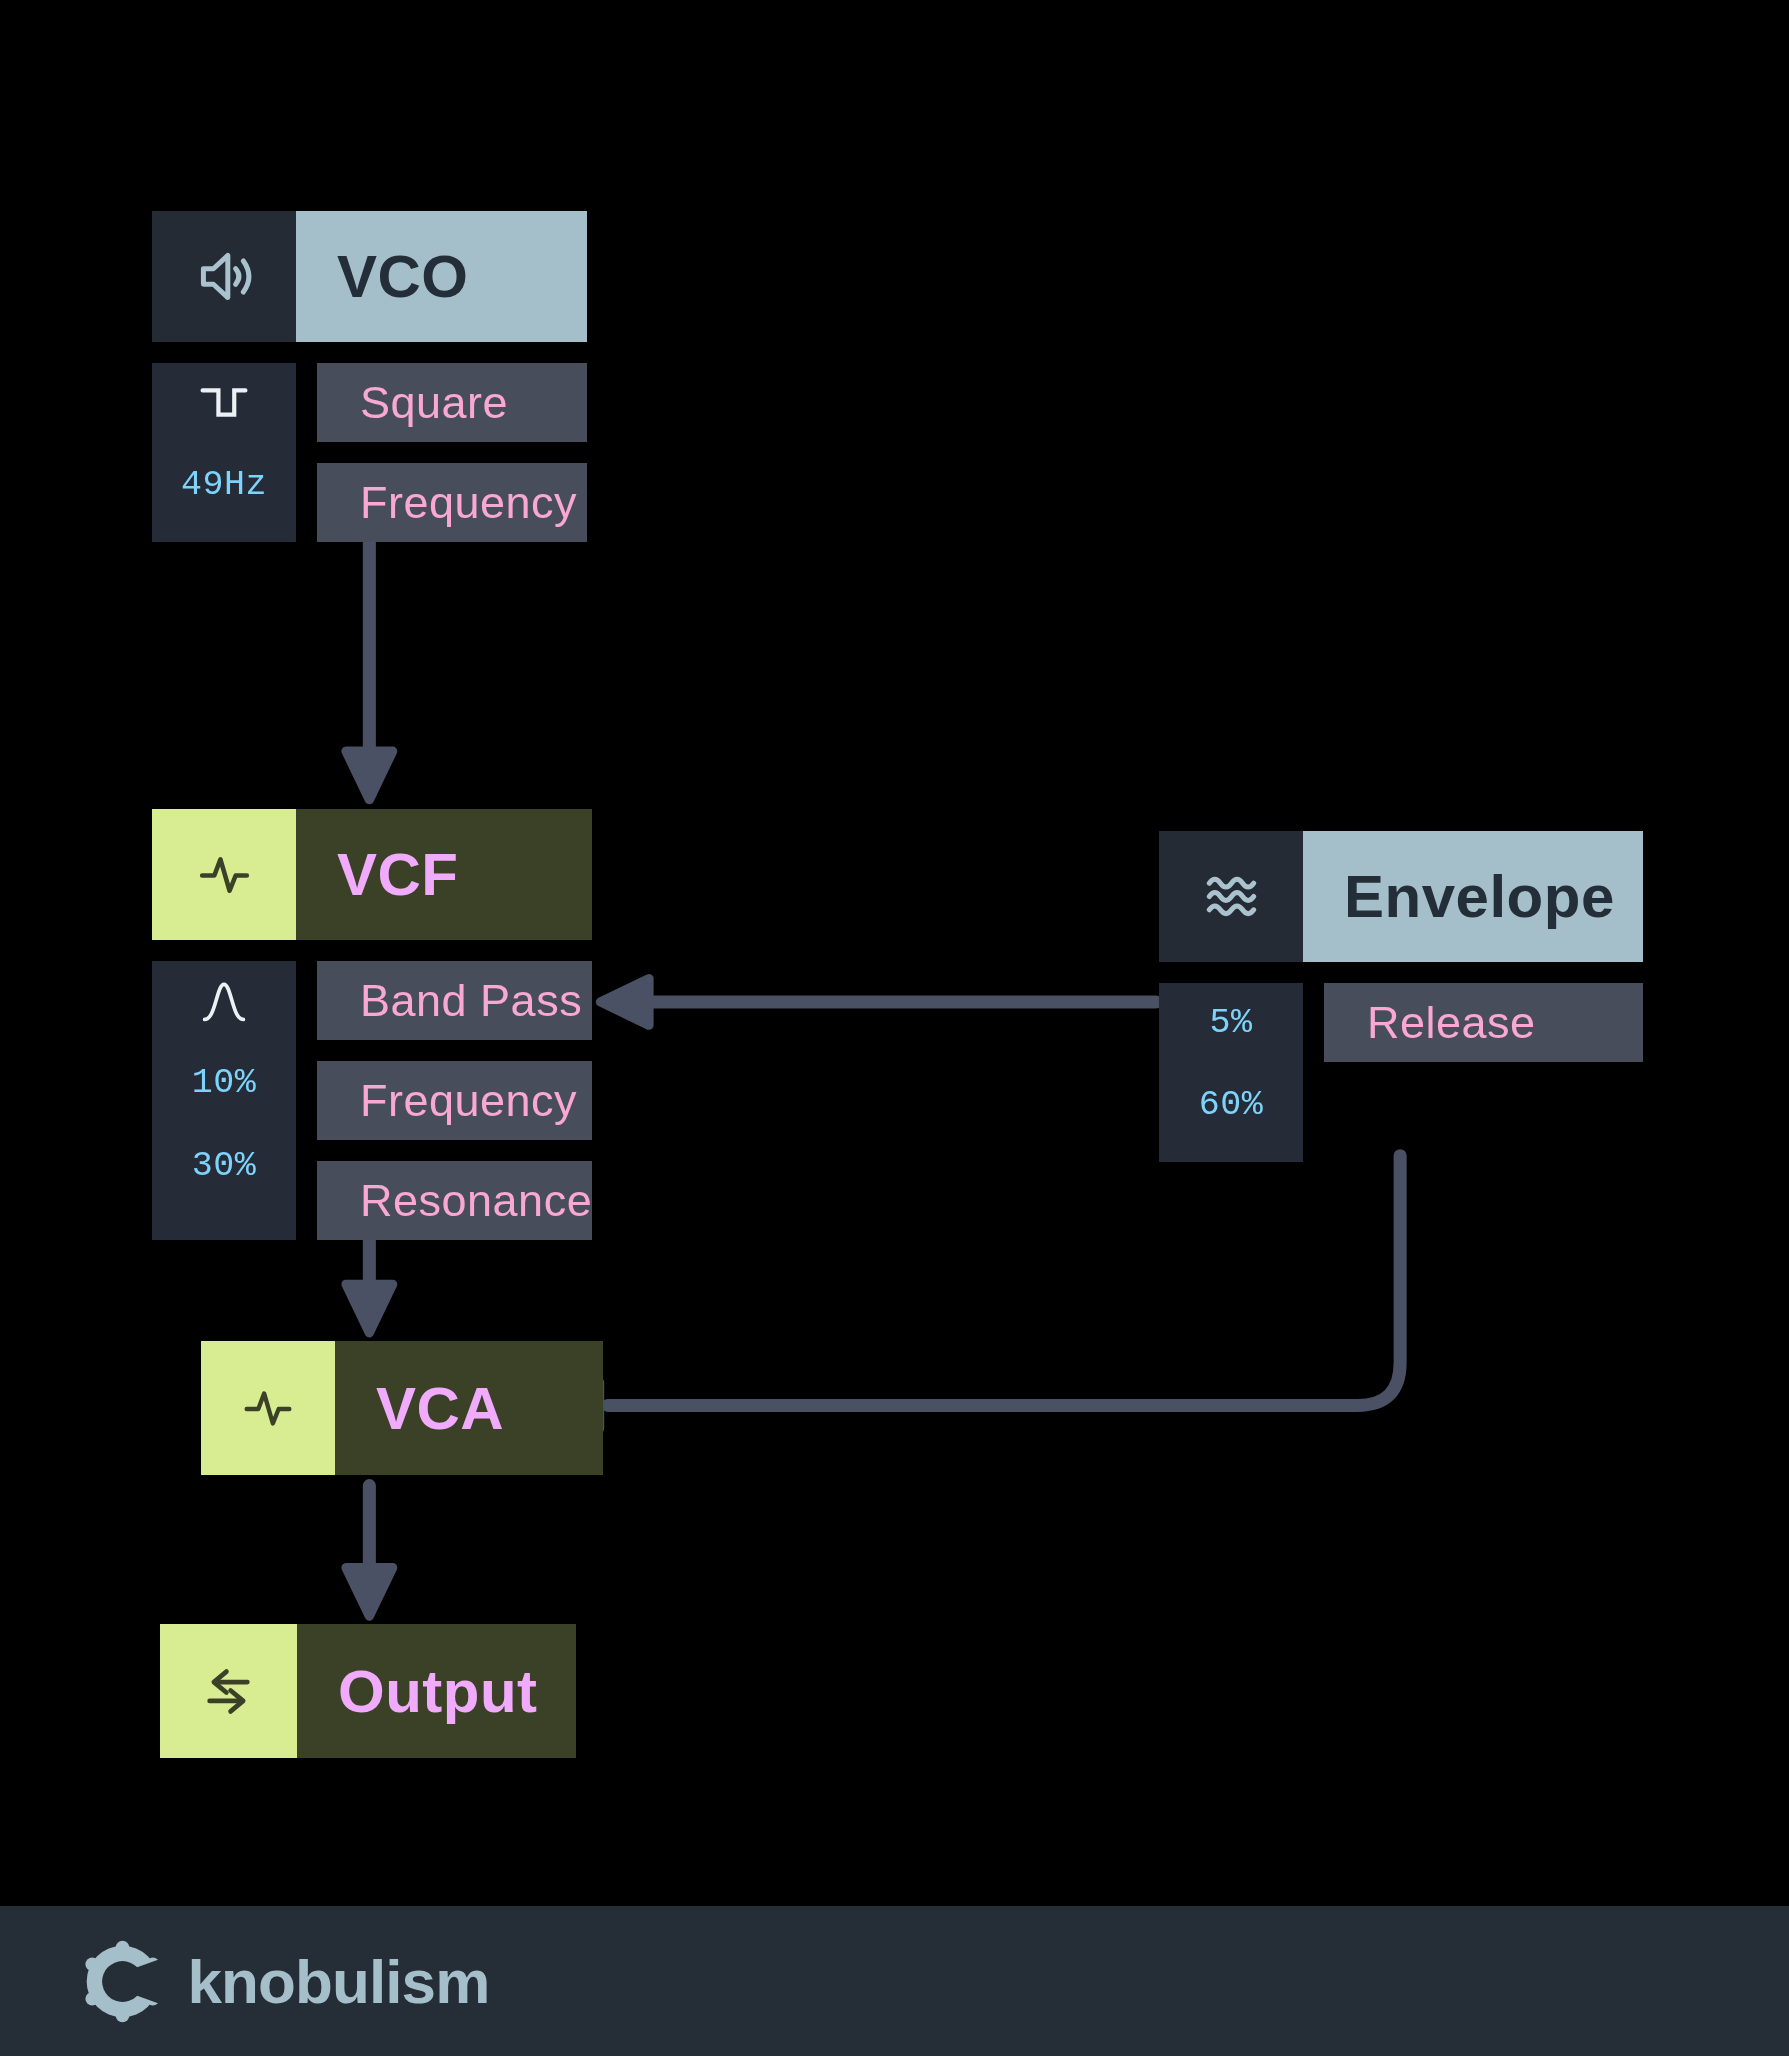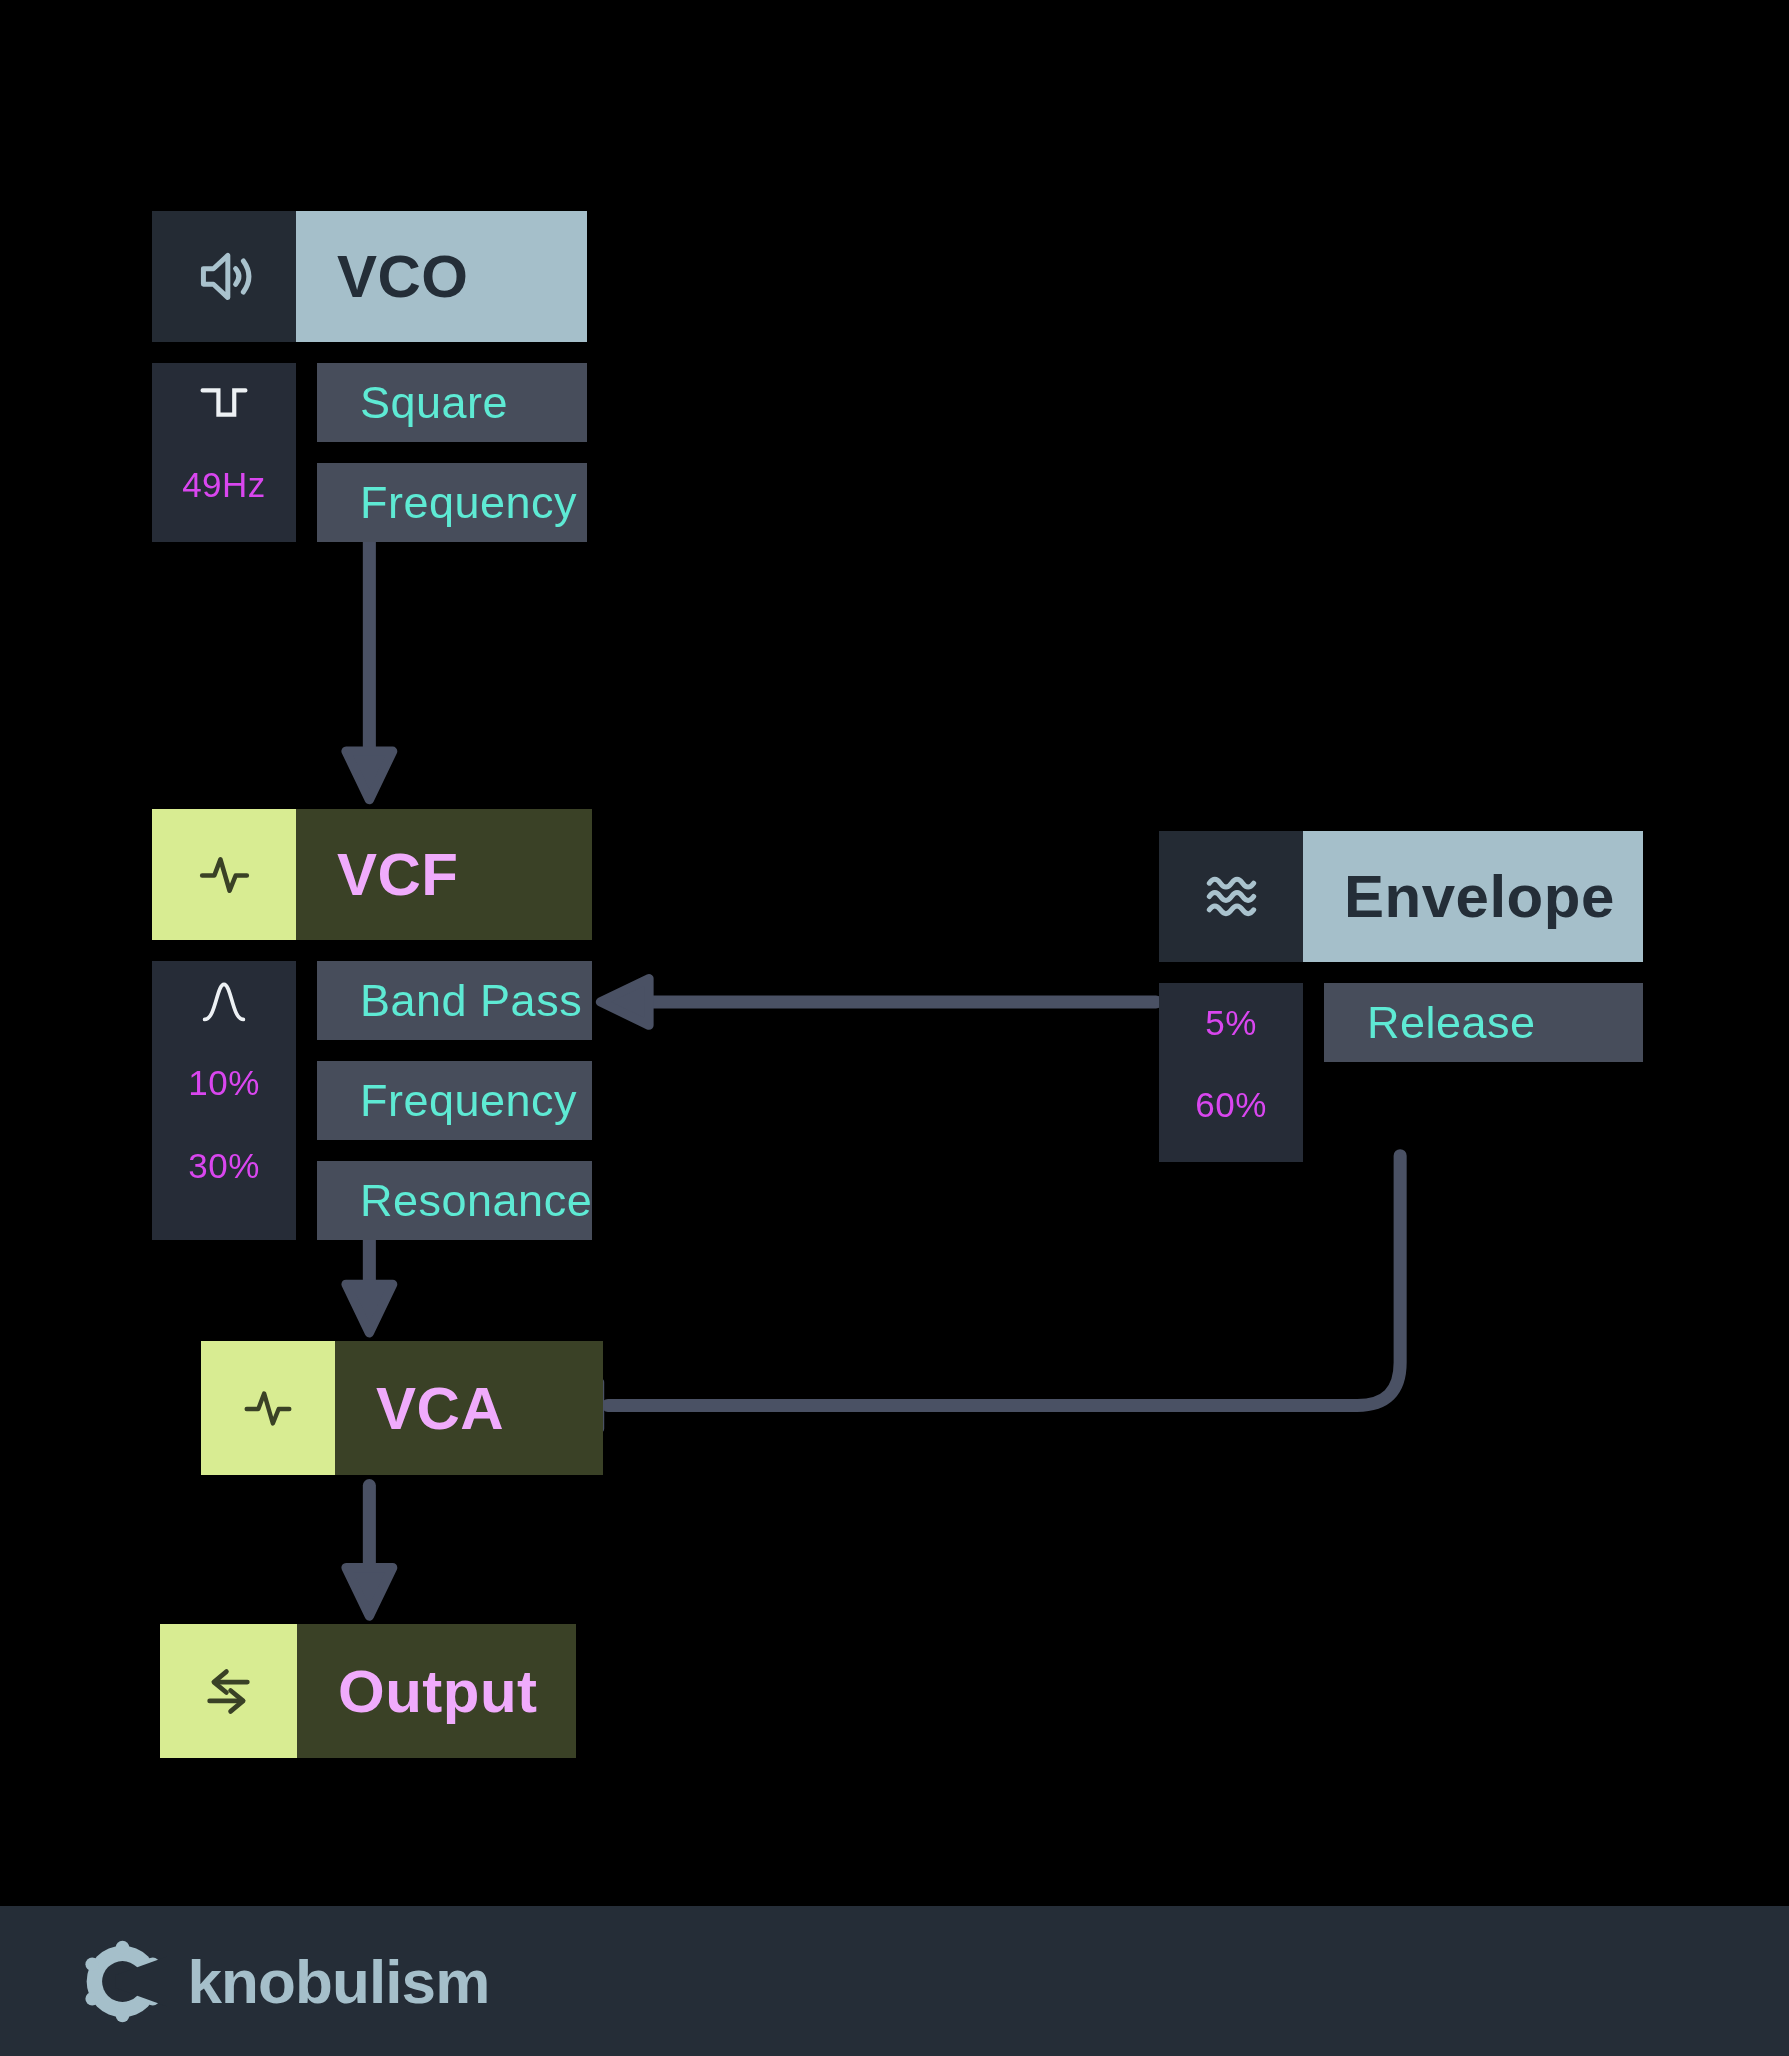--- a/index.html
+++ b/index.html
@@ -33,26 +33,26 @@
   .theme-green .title{background:#3A4126;color:#f0abfc;text-align:center;}
 
   .vals{
     grid-column:1;background:#262C37;
     display:flex;flex-direction:column;gap:3.7px;
   }
   .rows2 .vals{grid-row:2 / span 2;}
   .rows3 .vals{grid-row:2 / span 3;}
   .vals .val{
     height:79px;flex:none;display:flex;align-items:center;justify-content:center;
-    color:#d946ef;font-size:35px;font-weight:500;letter-spacing:0.5px;
+    color:#7dd3fc;font-size:35px;font-weight:500;letter-spacing:0.5px;font-family:Liberation Mono, monospace;
   }
   .row{
     grid-column:2;background:#474D5B;
     display:flex;align-items:center;padding-left:43px;
-    font-size:45px;color:#5eead4;letter-spacing:0.5px;
+    font-size:45px;color:#f9a8d4;letter-spacing:0.5px;
   }
 
   
   .footer{
     position:absolute;left:0;bottom:0;width:1790px;height:150px;
     background:#252D37;display:flex;align-items:center;justify-content:space-between;
     padding:0 80px 0 78px;box-sizing:border-box;gap:28px;
   }
   .brandwrap{display:flex;align-items:center;gap:20.5px;}
   .brand{color:#A5BFCA;font-size:62px;font-weight:700;letter-spacing:-0.9px;}

